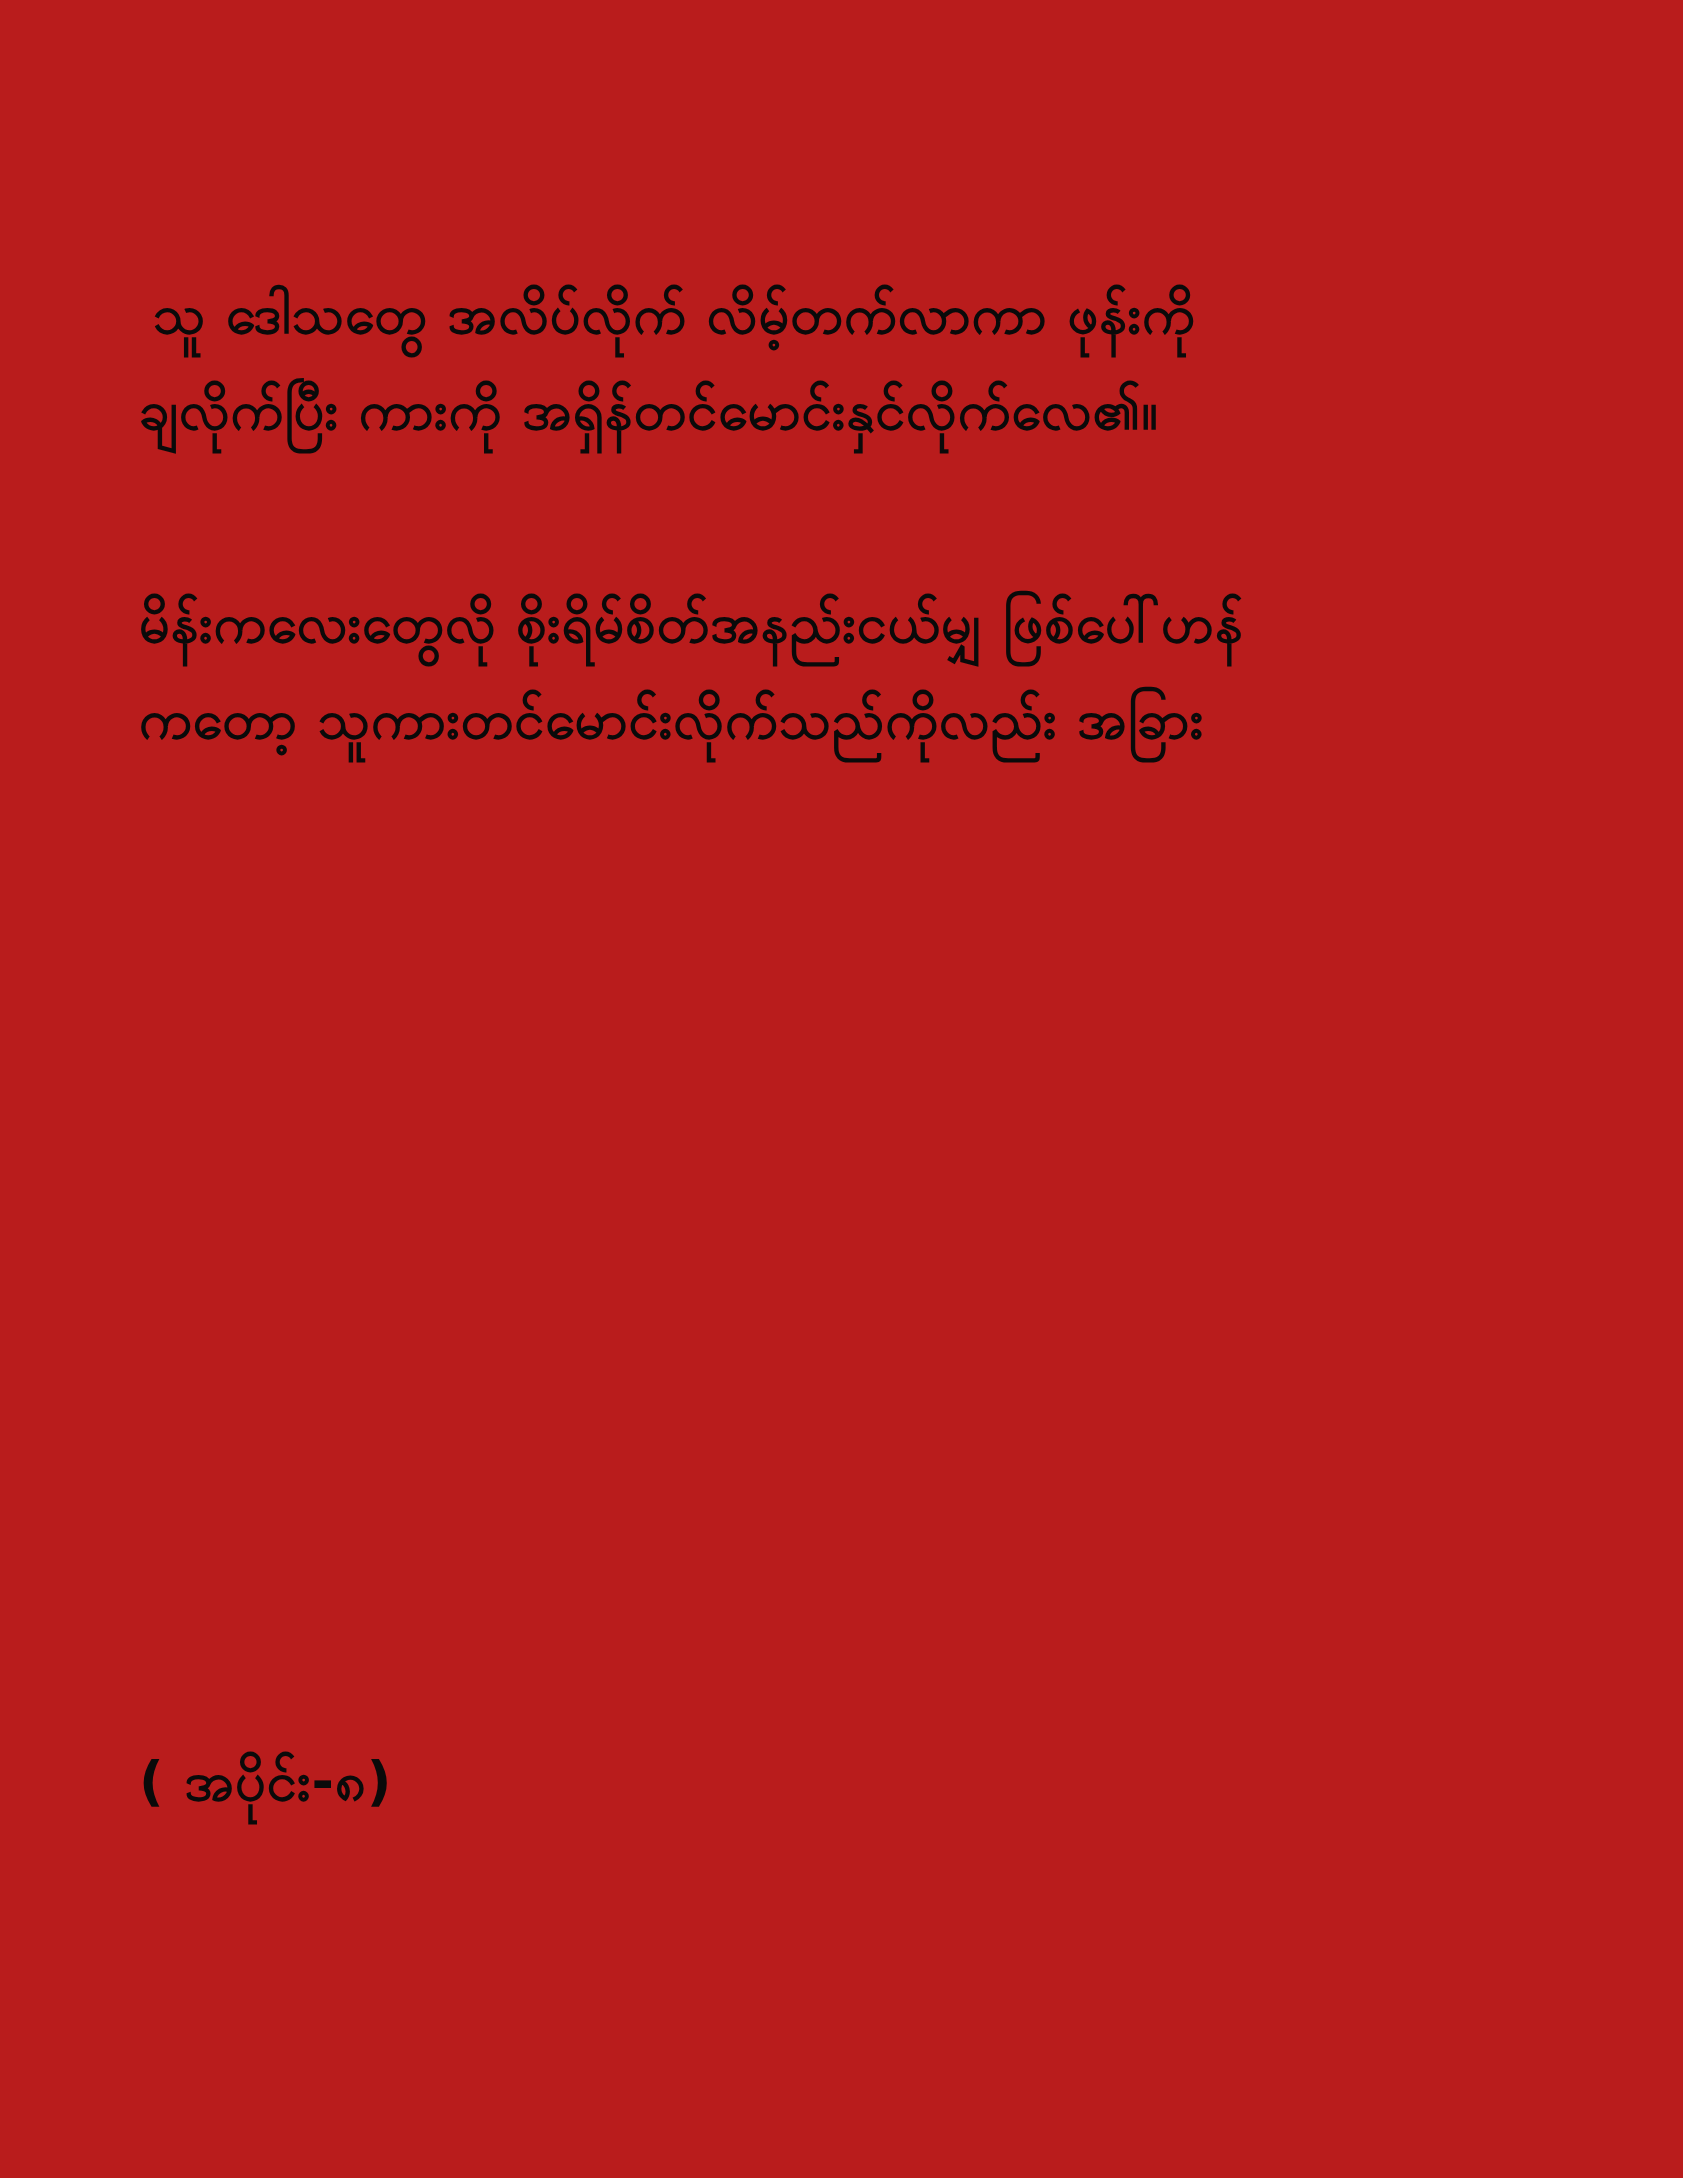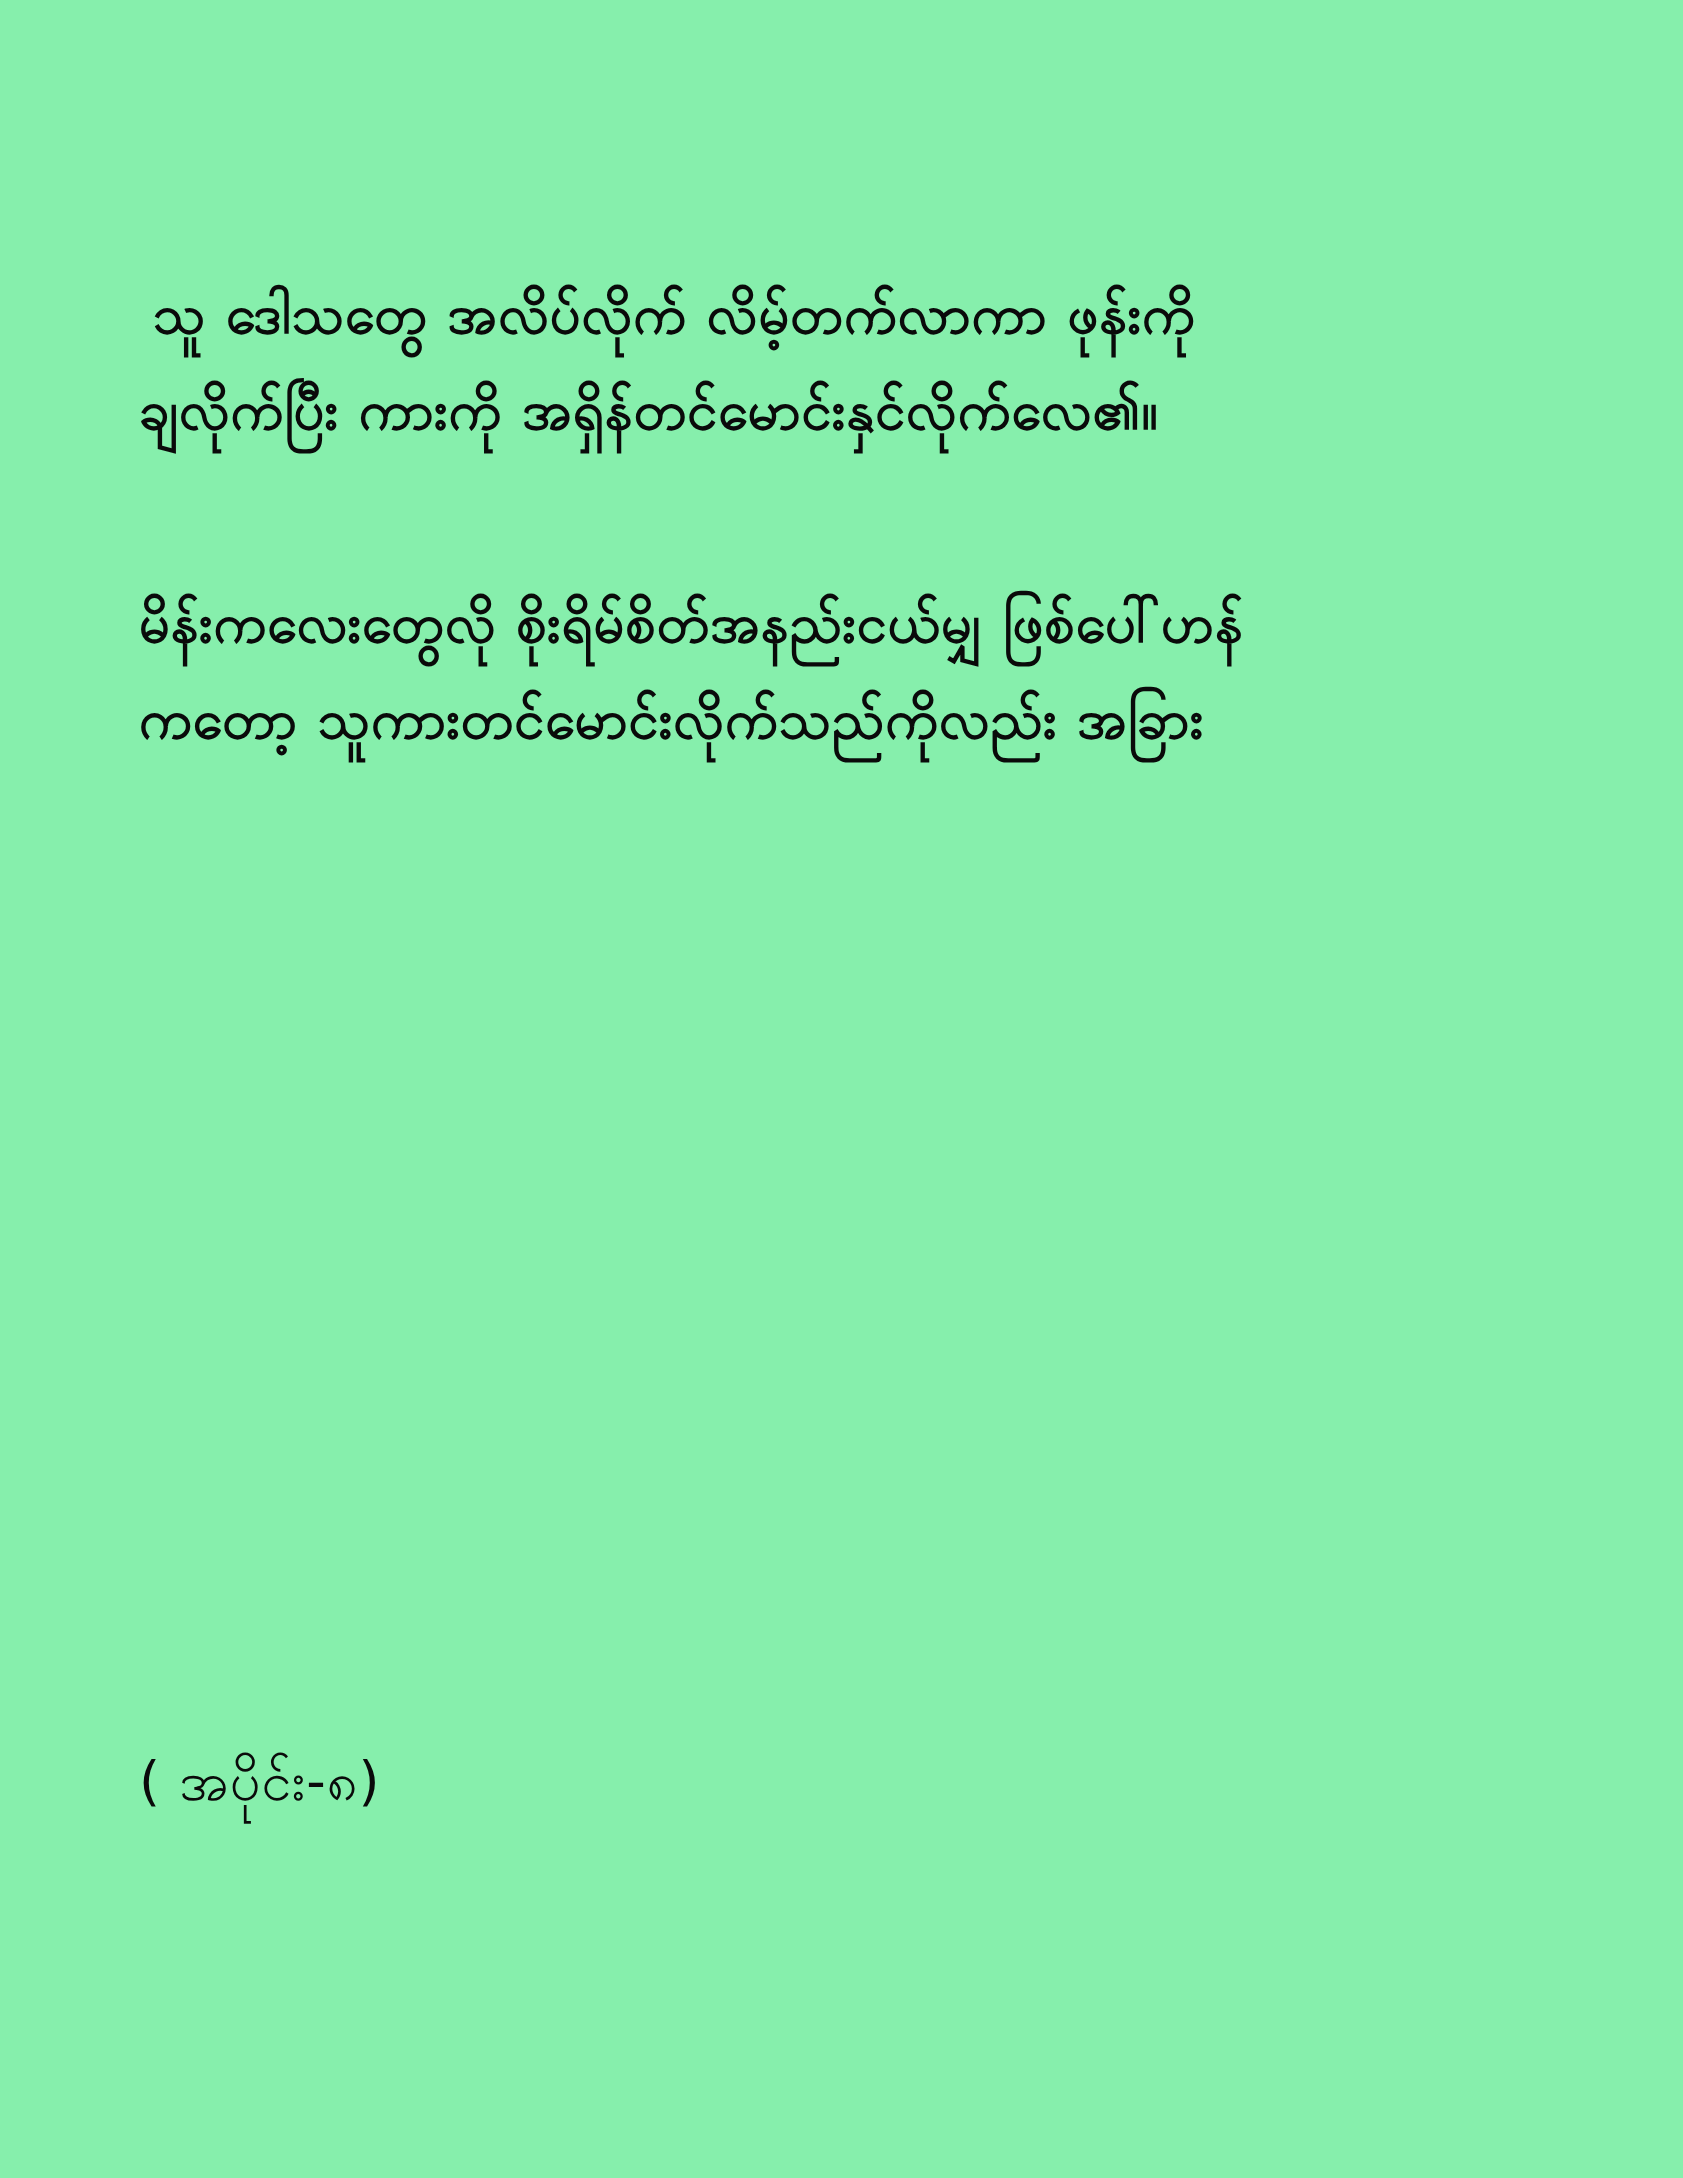--- a/index.html
+++ b/index.html
@@ -4,21 +4,21 @@
 <style>
   html, body {
     margin: 0;
     padding: 0;
     background: #ffffff;
   }
   .page {
     position: relative;
     width: 1683px;
     height: 2178px;
-    background: #86efac;
+    background: #b91c1c;
     overflow: hidden;
     font-family: "DejaVu Sans", sans-serif;
     color: #0a0a0a;
   }
   .text-block {
     position: absolute;
     left: 139px;
     top: 267px;
     width: 1426px;
   }
@@ -33,21 +33,21 @@
     letter-spacing: 1px;
   }
   .paragraph:first-child .line:first-child {
     text-indent: 14px;
   }
   .footer-line {
     position: absolute;
     left: 139px;
     top: 1737px;
     font-size: 54px;
-    font-weight: 400;
+    font-weight: 700;
     line-height: 89px;
     letter-spacing: 1px;
   }
 </style>
 </head>
 <body>
 
 <div class="page">
 
   <div class="text-block">

